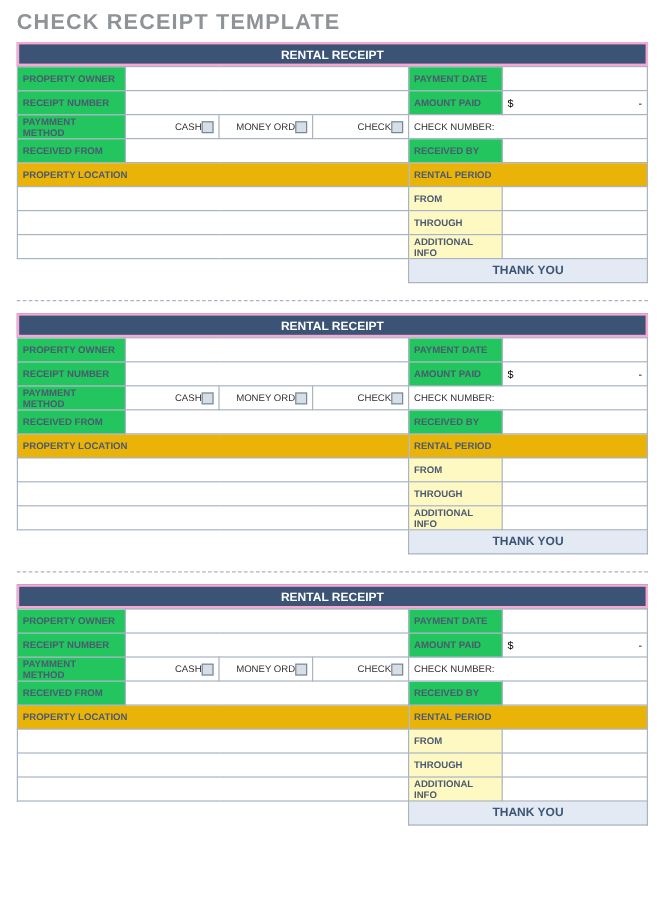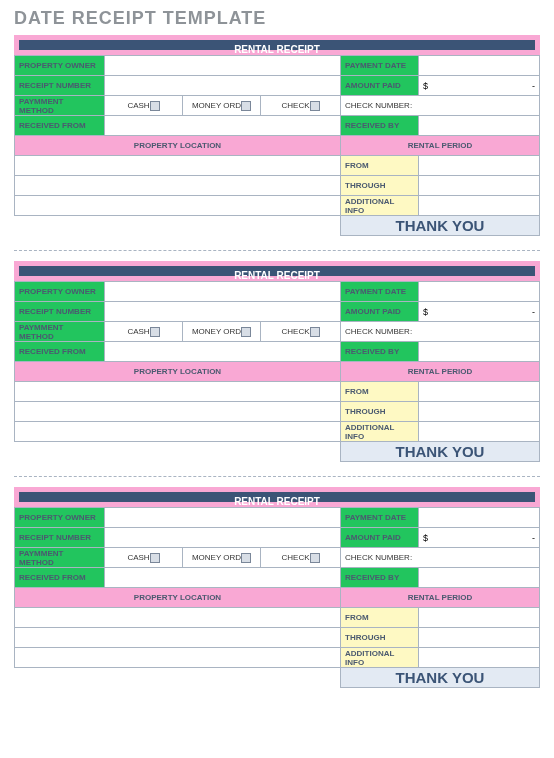--- a/index.html
+++ b/index.html
@@ -20,21 +20,21 @@
 .receipt-block {
   padding: 0 14px 4px;
 }
 .receipt-header {
   background: #3b5476;
   color: #fff;
   font-weight: bold;
   text-align: center;
   height: 20px;
   line-height: 20px;
-  border: 5px solid #f9a8d4;
+  border: 2px solid #f9a8d4;
   font-size: 10px;
 }
 table.receipt {
   width: 100%;
   border-collapse: collapse;
   table-layout: fixed;
 }
 table.receipt td, table.receipt th {
   border: 1px solid #a9b4c2;
   height: 20px;
@@ -45,43 +45,42 @@
   background: #22c55e;
   color: #4b5a70;
   font-weight: bold;
   font-size: 8px;
 }
 .value-cell {
   background: #fff;
   font-size: 9px;
 }
 .section-header {
-  background: #f9a8d4;
+  background: #eab308;
   color: #4b5a70;
   font-weight: bold;
-  text-align: center;
   font-size: 8px;
 }
 .period-label {
   background: #fef9c3;
   color: #4b5a70;
   font-weight: bold;
   font-size: 8px;
 }
 .thankyou {
   background: #e3eaf3;
   color: #3b5476;
   font-weight: bold;
   text-align: center;
-  font-size: 15px;
+  font-size: 10px;
 }
 .pm-inner {
   display: flex;
   align-items: center;
-  justify-content: center;
+  justify-content: flex-end;
   height: 100%;
   gap: 0;
 }
 .pm-text {
   font-size: 8px;
   color: #333;
 }
 .chk {
   width: 10px;
   height: 10px;
@@ -96,21 +95,21 @@
 }
 .divider {
   border: none;
   border-top: 1px dashed #a9b4c2;
   margin: 10px 14px;
 }
 </style>
 </head>
 <body>
 
-<div class="page-title">DATE RECEIPT TEMPLATE</div>
+<div class="page-title">CHECK RECEIPT TEMPLATE</div>
 
 <div class="receipt-block">
   <div class="receipt-header">RENTAL RECEIPT</div>
   <table class="receipt">
     <colgroup>
       <col style="width:90px">
         <col style="width:78px">
         <col style="width:78px">
       <col style="width:80px">
         <col style="width:78px">

